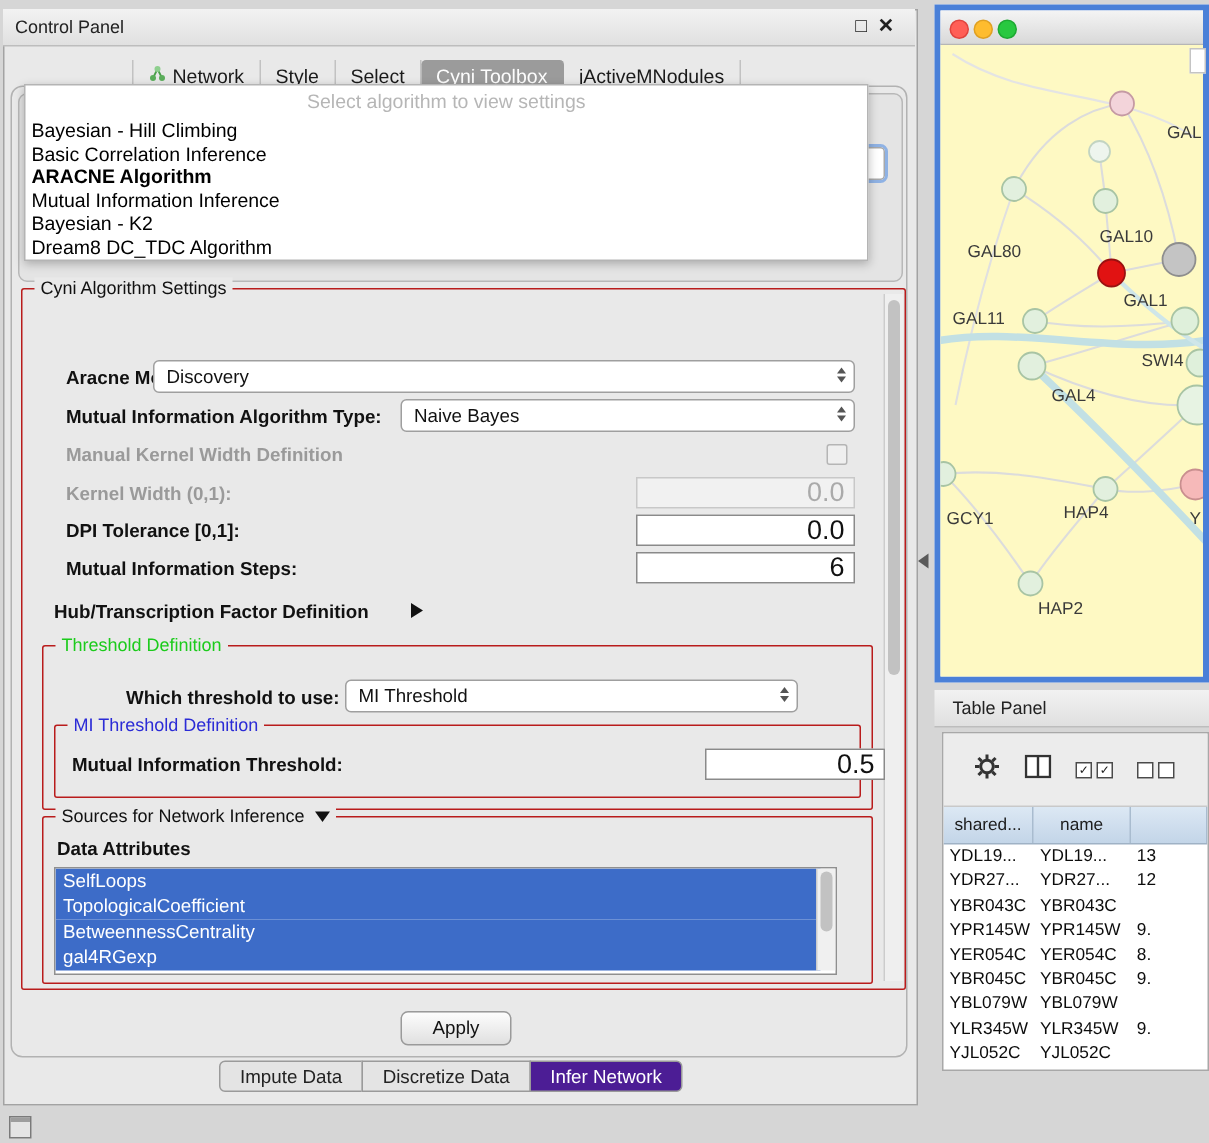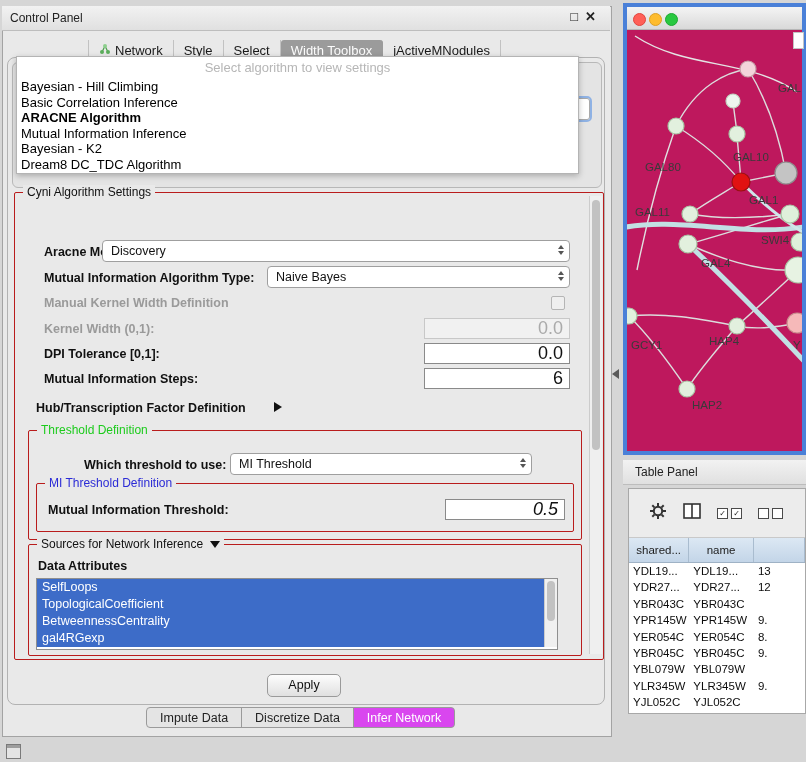--- a/index.html
+++ b/index.html
@@ -72,31 +72,31 @@
   .attr-item.sel{background:#3d6cc8;color:#fff;}
   #attr-sb{position:absolute;right:0;top:0;width:12px;height:68px;background:#f0f0f0;border-left:1px solid #ccc;}
 
   #apply-btn{left:267px;top:674px;width:72px;height:21px;border-radius:5px;border:1px solid #9a9a9a;
       background:linear-gradient(#fdfdfd,#e0e0e0);font-size:12.5px;text-align:center;line-height:20px;}
 
   #bottom-tabs{left:146px;top:707px;height:21px;display:flex;}
   .btab{padding:0 13px;font-size:12.5px;line-height:20px;background:#e4e4e4;border:1px solid #9a9a9a;margin-left:-1px;color:#222;}
   .btab:first-child{border-radius:4px 0 0 4px;margin-left:0;}
   .btab:last-child{border-radius:0 4px 4px 0;}
-  .btab.active{background:#d946ef;color:#fff;}
+  .btab.active{background:#4c1d95;color:#fff;}
 
   
   #net-win{left:623px;top:3px;width:183px;height:452px;border:4px solid #4a80d8;background:#fff;box-sizing:border-box;}
   #net-titlebar{left:627px;top:7px;width:175px;height:22px;background:linear-gradient(#f4f4f4,#d9d9d9);
       border-bottom:1px solid #b6b6b6;}
   .light{position:absolute;top:12.5px;width:11px;height:11px;border-radius:50%;}
   #light-close{left:633px;background:#ff5f57;border:1px solid #e0443e;}
   #light-min{left:649px;background:#febc2e;border:1px solid #dfa022;}
   #light-zoom{left:665px;background:#28c840;border:1px solid #1da932;}
-  #net-canvas{left:627px;top:30px;width:175px;height:421px;background:#be185d;overflow:hidden;}
+  #net-canvas{left:627px;top:30px;width:175px;height:421px;background:#fef9c3;overflow:hidden;}
   #net-sb-stub{left:793px;top:32px;width:9px;height:15px;background:#fff;border:1px solid #c4c4c4;}
   .net-label{font-size:11.5px;fill:#3a3a3a;font-family:"Liberation Sans",sans-serif;}
 
   
   #tp-titlebar{left:623px;top:460px;width:183px;height:24px;background:linear-gradient(#f2f2f2,#e0e0e0);
       border-bottom:1px solid #bdbdbd;}
   #tp-title{left:635px;top:460px;height:24px;line-height:24px;font-size:12px;color:#222;}
   #table-win{left:628px;top:488px;width:178px;height:226px;background:#fff;border:1px solid #a8a8a8;overflow:hidden;box-sizing:border-box;}
   #table-toolbar{height:48px;background:#ececec;border-bottom:1px solid #c9c9c9;display:flex;align-items:center;gap:16px;padding-left:20px;}
   .tb-pair{display:flex;gap:3px;}
@@ -133,21 +133,21 @@
           </svg></span>
         <span>Network</span>
       </div>
       <div class="tab">
         <span>Style</span>
       </div>
       <div class="tab">
         <span>Select</span>
       </div>
       <div class="tab active">
-        <span>Width Toolbox</span>
+        <span>Cyni Toolbox</span>
       </div>
       <div class="tab">
         <span>jActiveMNodules</span>
       </div>
     </div>
 
   <div id="algo-remnant" class="abs"></div>
   <div id="focus-box" class="abs"></div>
 
   <div id="algo-popup" class="abs">
@@ -212,21 +212,21 @@
     <span class="arrows">
         <span class="tri-up"></span>
         <span class="tri-down"></span>
       </span>
   </div>
 
   <div class="abs fs" style="left:36px;top:483px;width:536px;height:47px;">
     <span class="legend blue">MI Threshold Definition</span>
   </div>
   <div class="abs lbl" style="left:48px;top:503px;">Mutual Information Threshold:</div>
-  <div class="abs field" style="left:445px;top:499px;width:106px;font-style:italic;">0.5</div>
+  <div class="abs field" style="left:470px;top:499px;width:106px;">0.5</div>
 
   <div class="abs fs" style="left:28px;top:544px;width:552px;height:110px;">
     <span class="legend black">
       <span>Sources for Network Inference</span>
       <span class="tri-dn-big" style="margin-left:4px;vertical-align:middle;"></span>
     </span>
   </div>
   <div class="abs lbl" style="left:38px;top:559px;">Data Attributes</div>
   <div id="attr-list" class="abs">
     <div id="attr-items">

